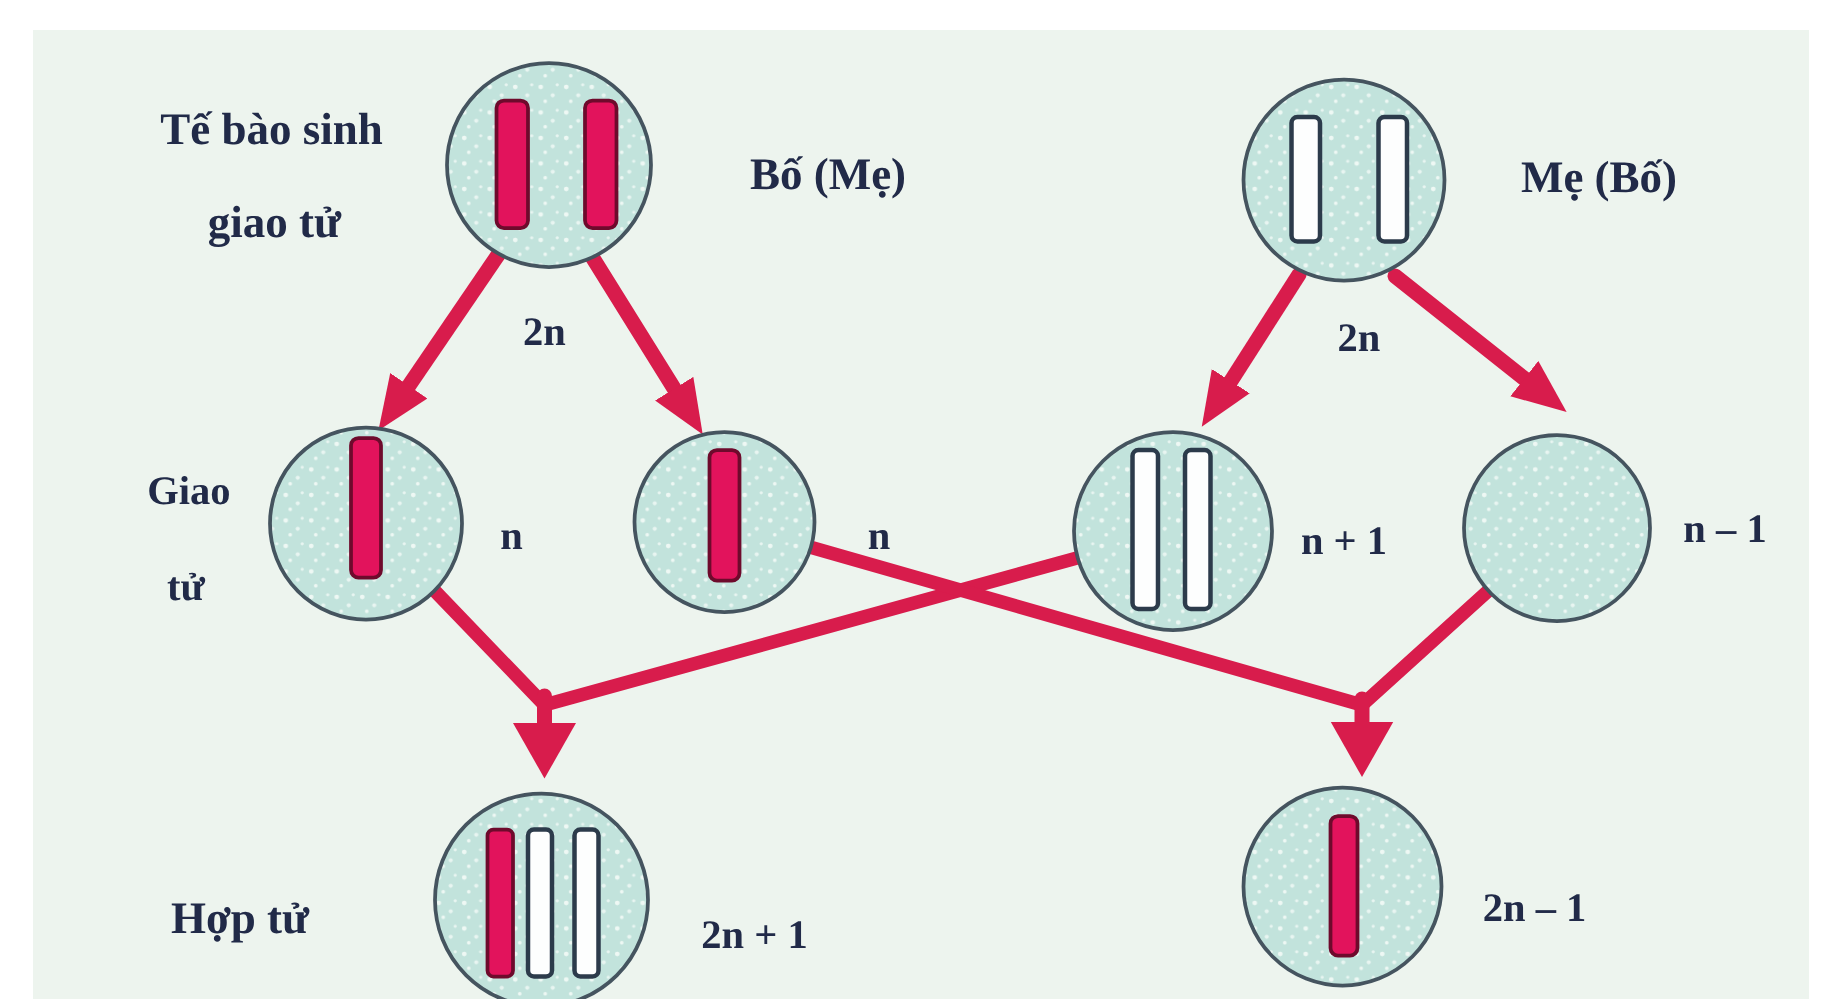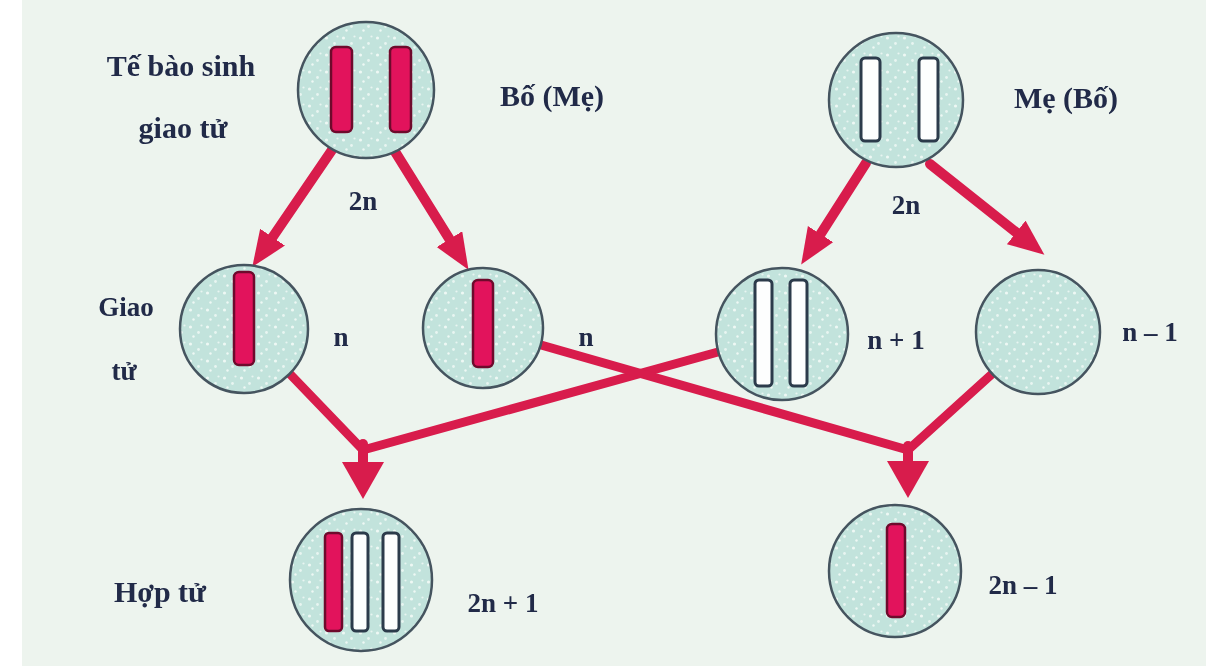--- a/index.html
+++ b/index.html
@@ -1,16 +1,16 @@
 <!DOCTYPE html>
 <html><head>
 <meta charset="utf-8">
 <style>
   html,body{margin:0;padding:0;background:#ffffff;width:1228px;height:666px;overflow:hidden;}
-  .stage{position:relative;width:1228px;height:478px;background:#a3a3a3;}
+  .stage{position:relative;width:1228px;height:478px;background:#a3a3a3;margin-top:20px;}
   svg{display:block;}
   .lbl{font-family:"Liberation Serif","DejaVu Serif",serif;font-weight:bold;fill:#212a48;}
   .cap{font-size:30px;}
   .cap-sm{font-size:27px;}
   .ploidy{font-size:27px;}
   .cell{stroke:#45545f;stroke-width:2.5;}
   .chr-red{fill:#e2135c;stroke:#6e0a2c;stroke-width:2.5;}
   .chr-white{fill:#fdfefe;stroke:#2c3b4b;stroke-width:3;}
   .arrow{stroke:#d81c4c;stroke-width:10;fill:none;stroke-linecap:round;}
   .xline{stroke:#d81c4c;stroke-width:9;fill:none;stroke-linecap:round;}

